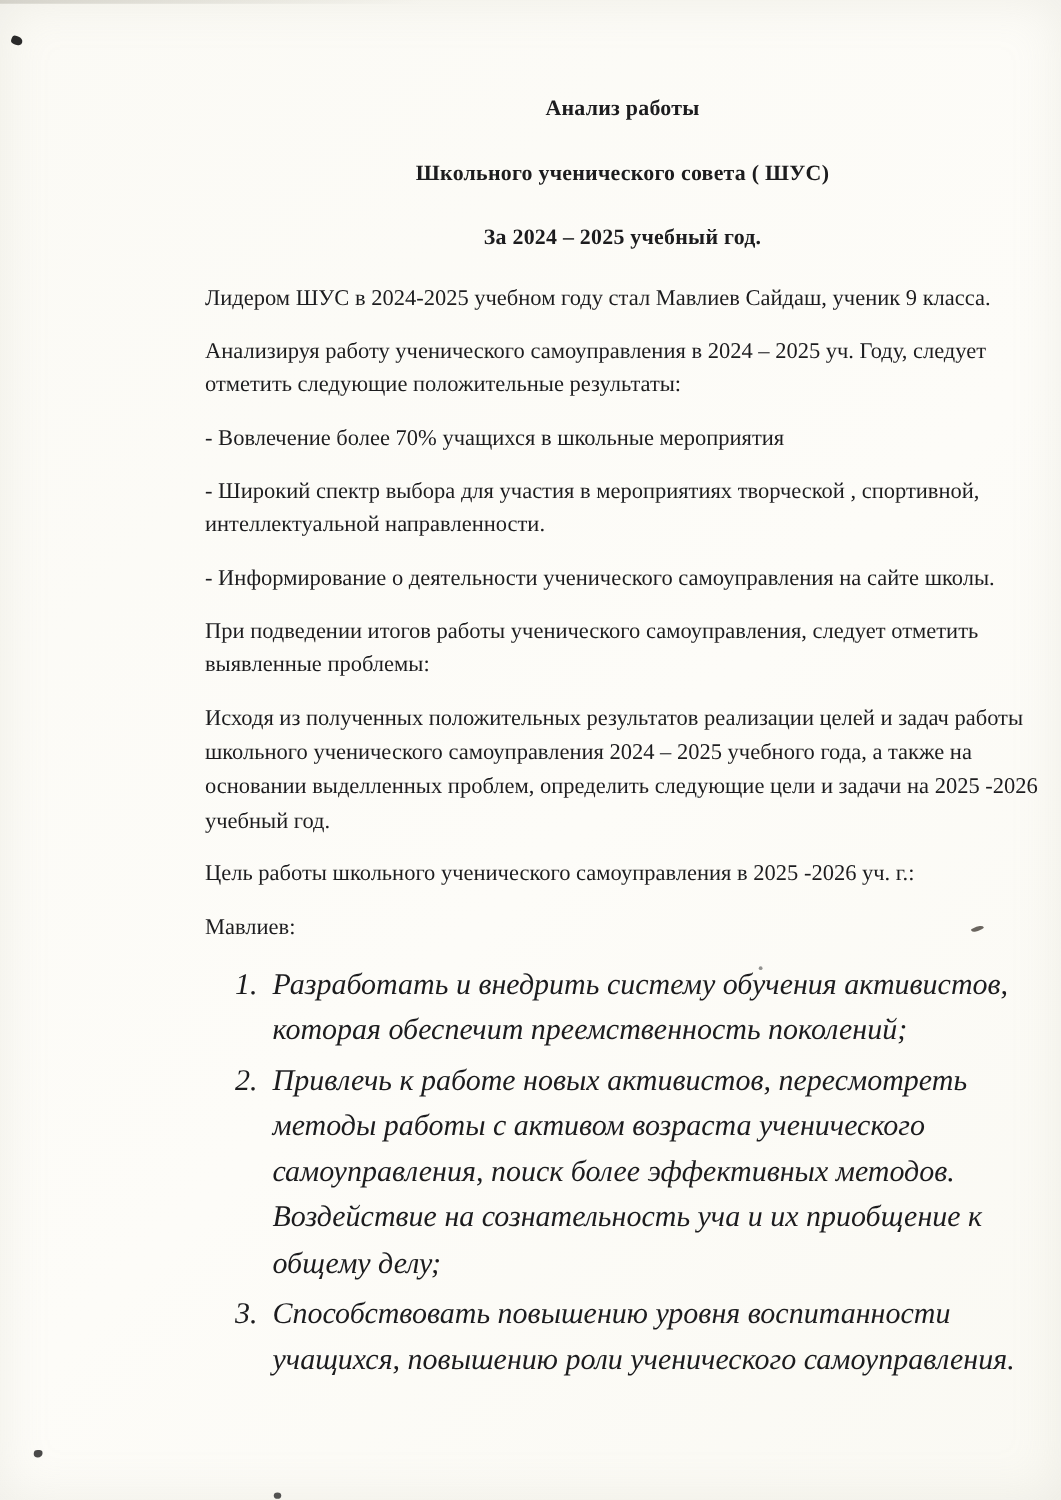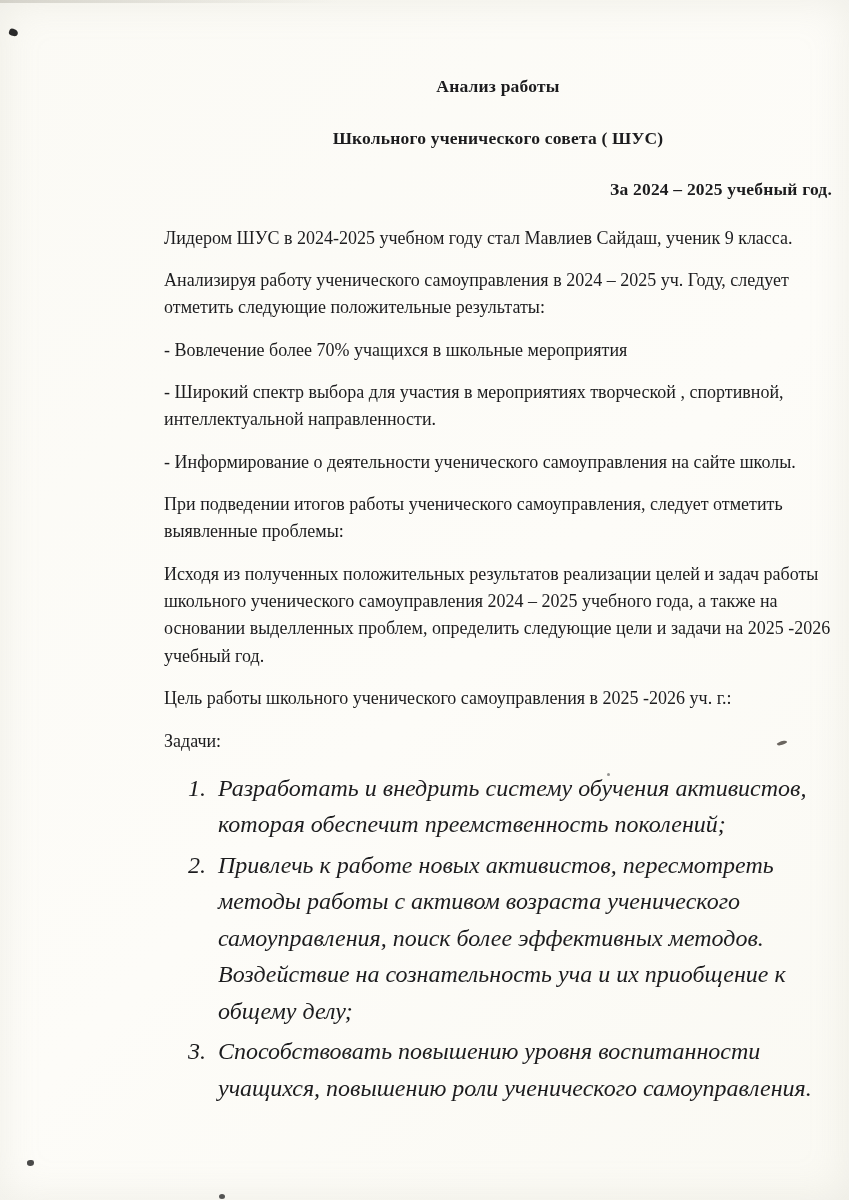--- a/index.html
+++ b/index.html
@@ -28,21 +28,21 @@
     text-align: center;
     margin-bottom: 26px;
   }
   .title-line {
     font-weight: bold;
     font-size: 17.5px;
     line-height: 1.0;
     margin: 0 0 34px 0;
     letter-spacing: 0.2px;
   }
-  .title-line:last-child { margin-bottom: 0; text-align: right; }
+  .title-line:last-child { margin-bottom: 0; }
   p.body-par {
     font-size: 18px;
     line-height: 1.52;
     margin: 0 0 15px 0;
     text-align: left;
   }
   ol.tasks {
     margin: 2px 0 0 0;
     padding-left: 48px;
     font-size: 24px;
@@ -87,21 +87,21 @@
     </div>
 
     <p class="body-par">Лидером ШУС в 2024-2025 учебном году стал Мавлиев Сайдаш, ученик 9 класса.</p>
     <p class="body-par">Анализируя работу ученического самоуправления в 2024 – 2025 уч. Году, следует отметить следующие положительные результаты:</p>
     <p class="body-par">- Вовлечение более 70%  учащихся в школьные мероприятия</p>
     <p class="body-par">- Широкий спектр выбора для участия в мероприятиях творческой , спортивной, интеллектуальной направленности.</p>
     <p class="body-par">- Информирование о деятельности ученического самоуправления на сайте школы.</p>
     <p class="body-par">При подведении итогов работы ученического самоуправления, следует отметить выявленные проблемы:</p>
     <p class="body-par">Исходя из полученных положительных результатов реализации целей и задач работы школьного ученического самоуправления 2024 – 2025 учебного года, а также на основании выделленных проблем, определить следующие цели и задачи на 2025 -2026 учебный год.</p>
     <p class="body-par">Цель работы школьного ученического самоуправления в 2025 -2026 уч. г.:</p>
-    <p class="body-par">Задачи:</p>
+    <p class="body-par">Мавлиев:</p>
 
     <ol class="tasks">
       <li>Разработать и внедрить систему обучения активистов, которая обеспечит преемственность поколений;</li>
       <li>Привлечь к работе новых активистов, пересмотреть методы работы  с активом возраста ученического самоуправления, поиск более эффективных  методов. Воздействие на сознательность уча и их приобщение к общему делу;</li>
       <li>Способствовать повышению уровня воспитанности учащихся, повышению роли ученического самоуправления.</li>
     </ol>
 
   </div>
 </div>
 

